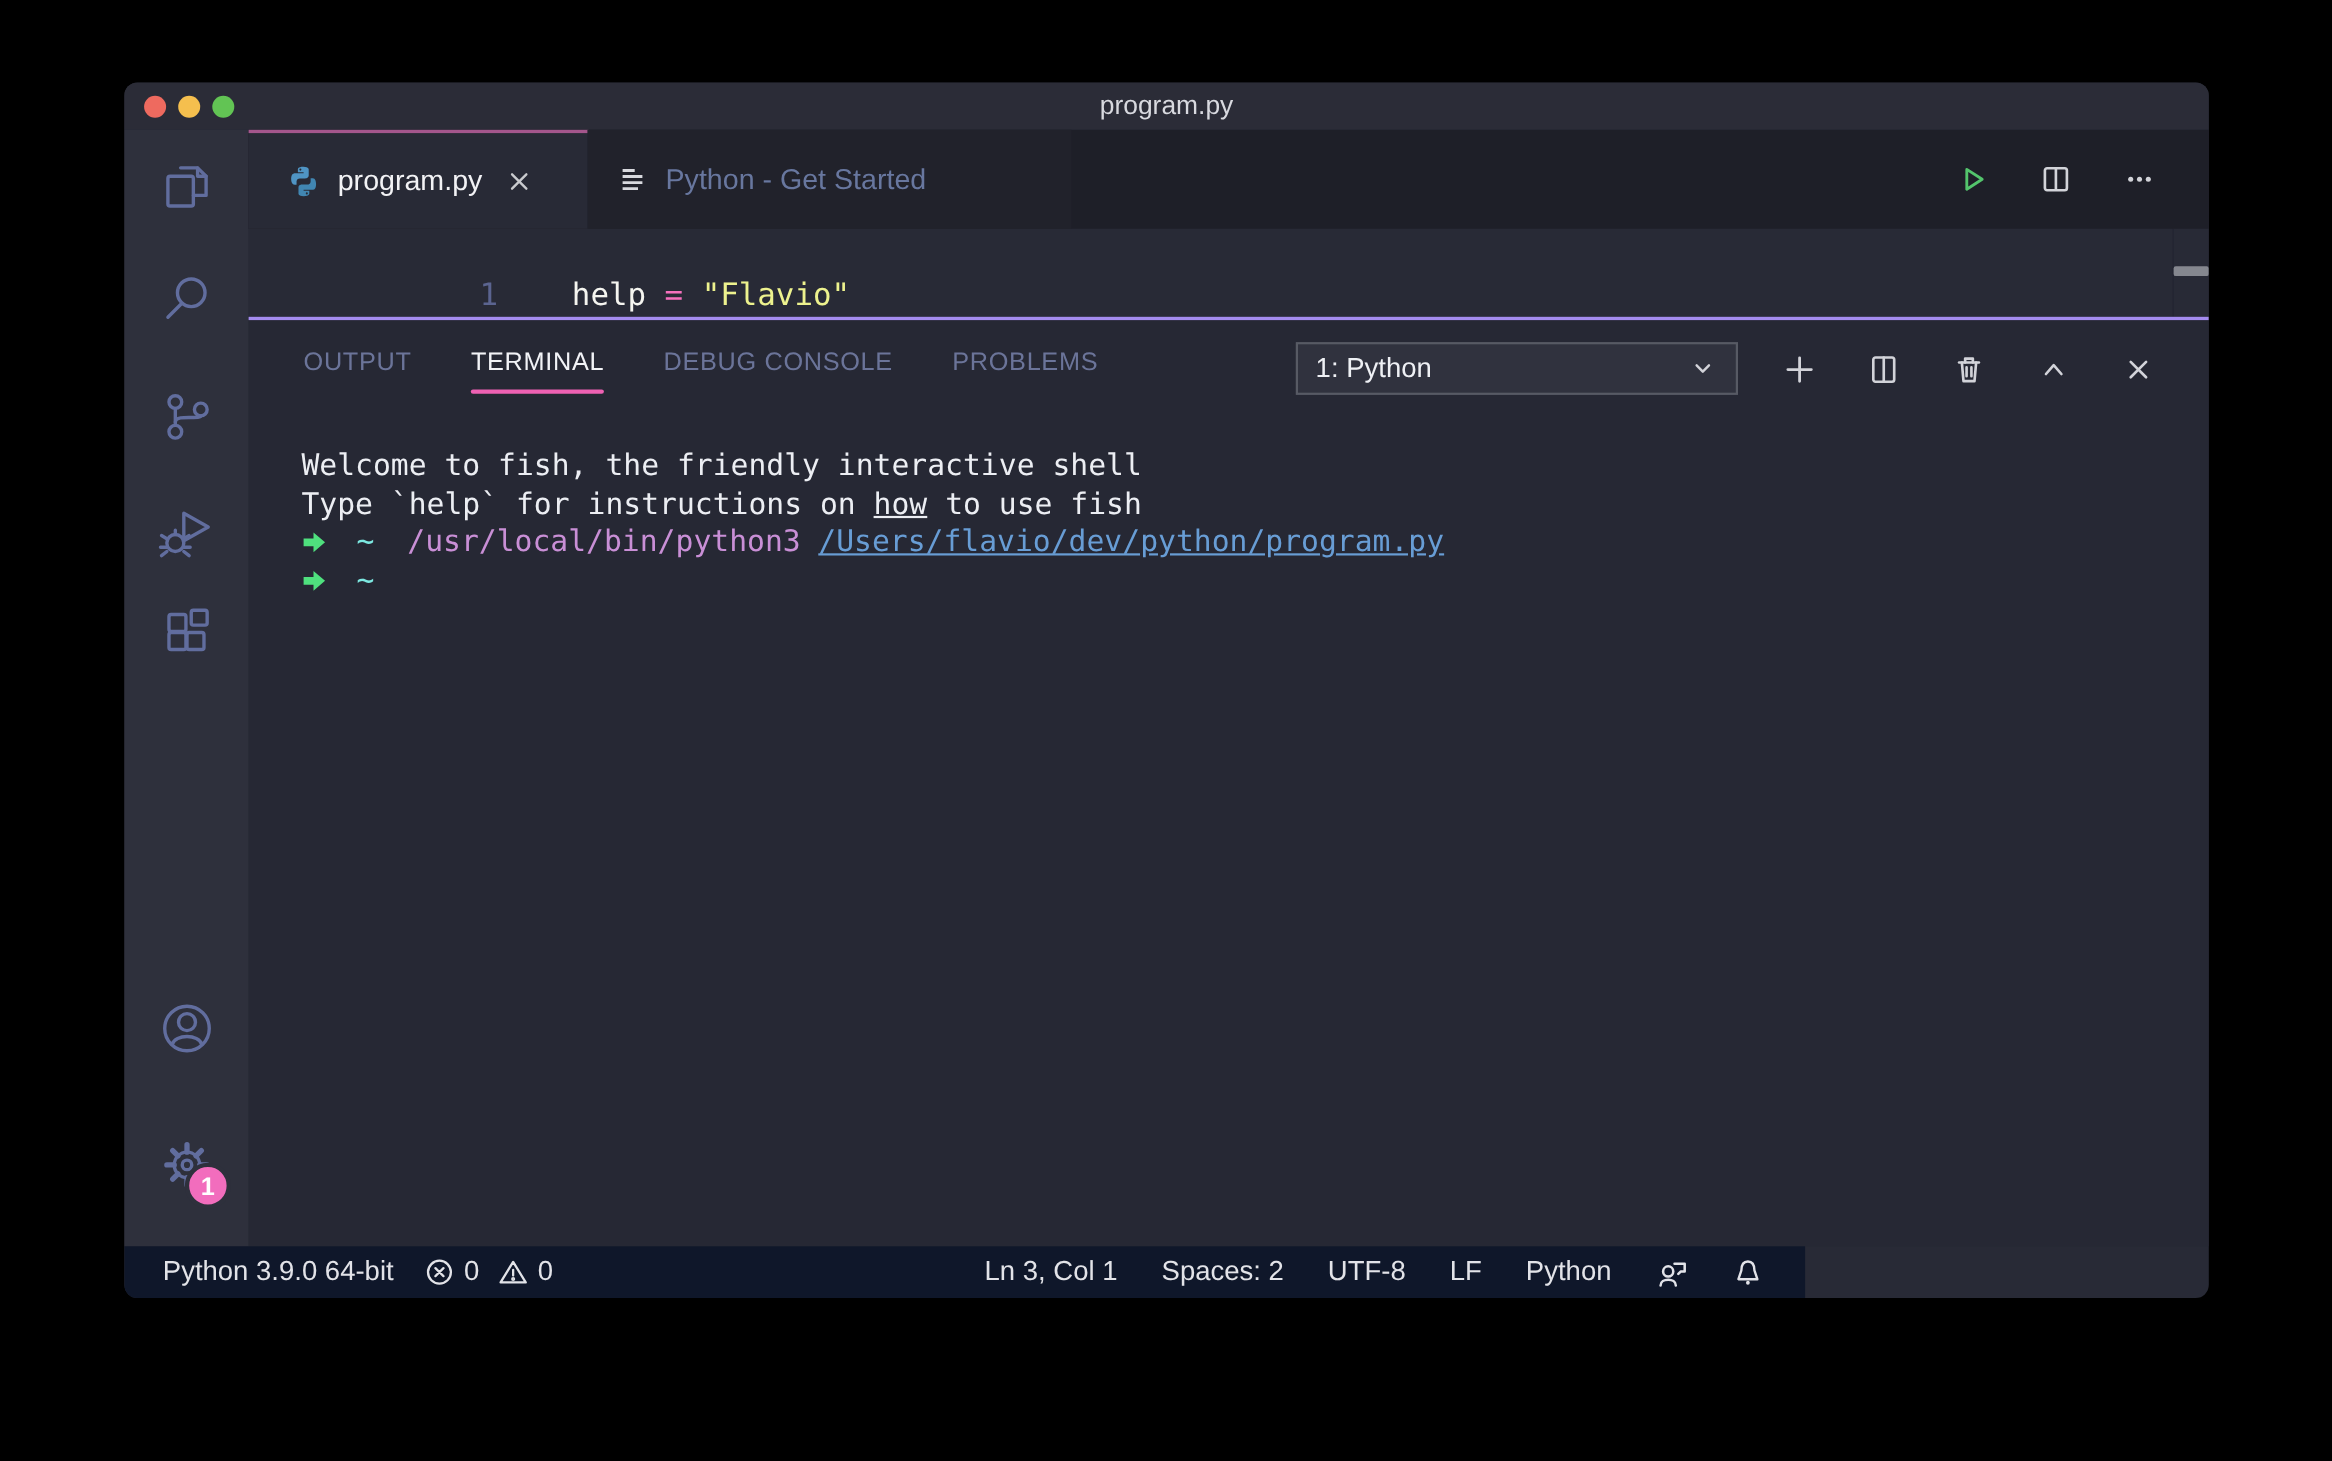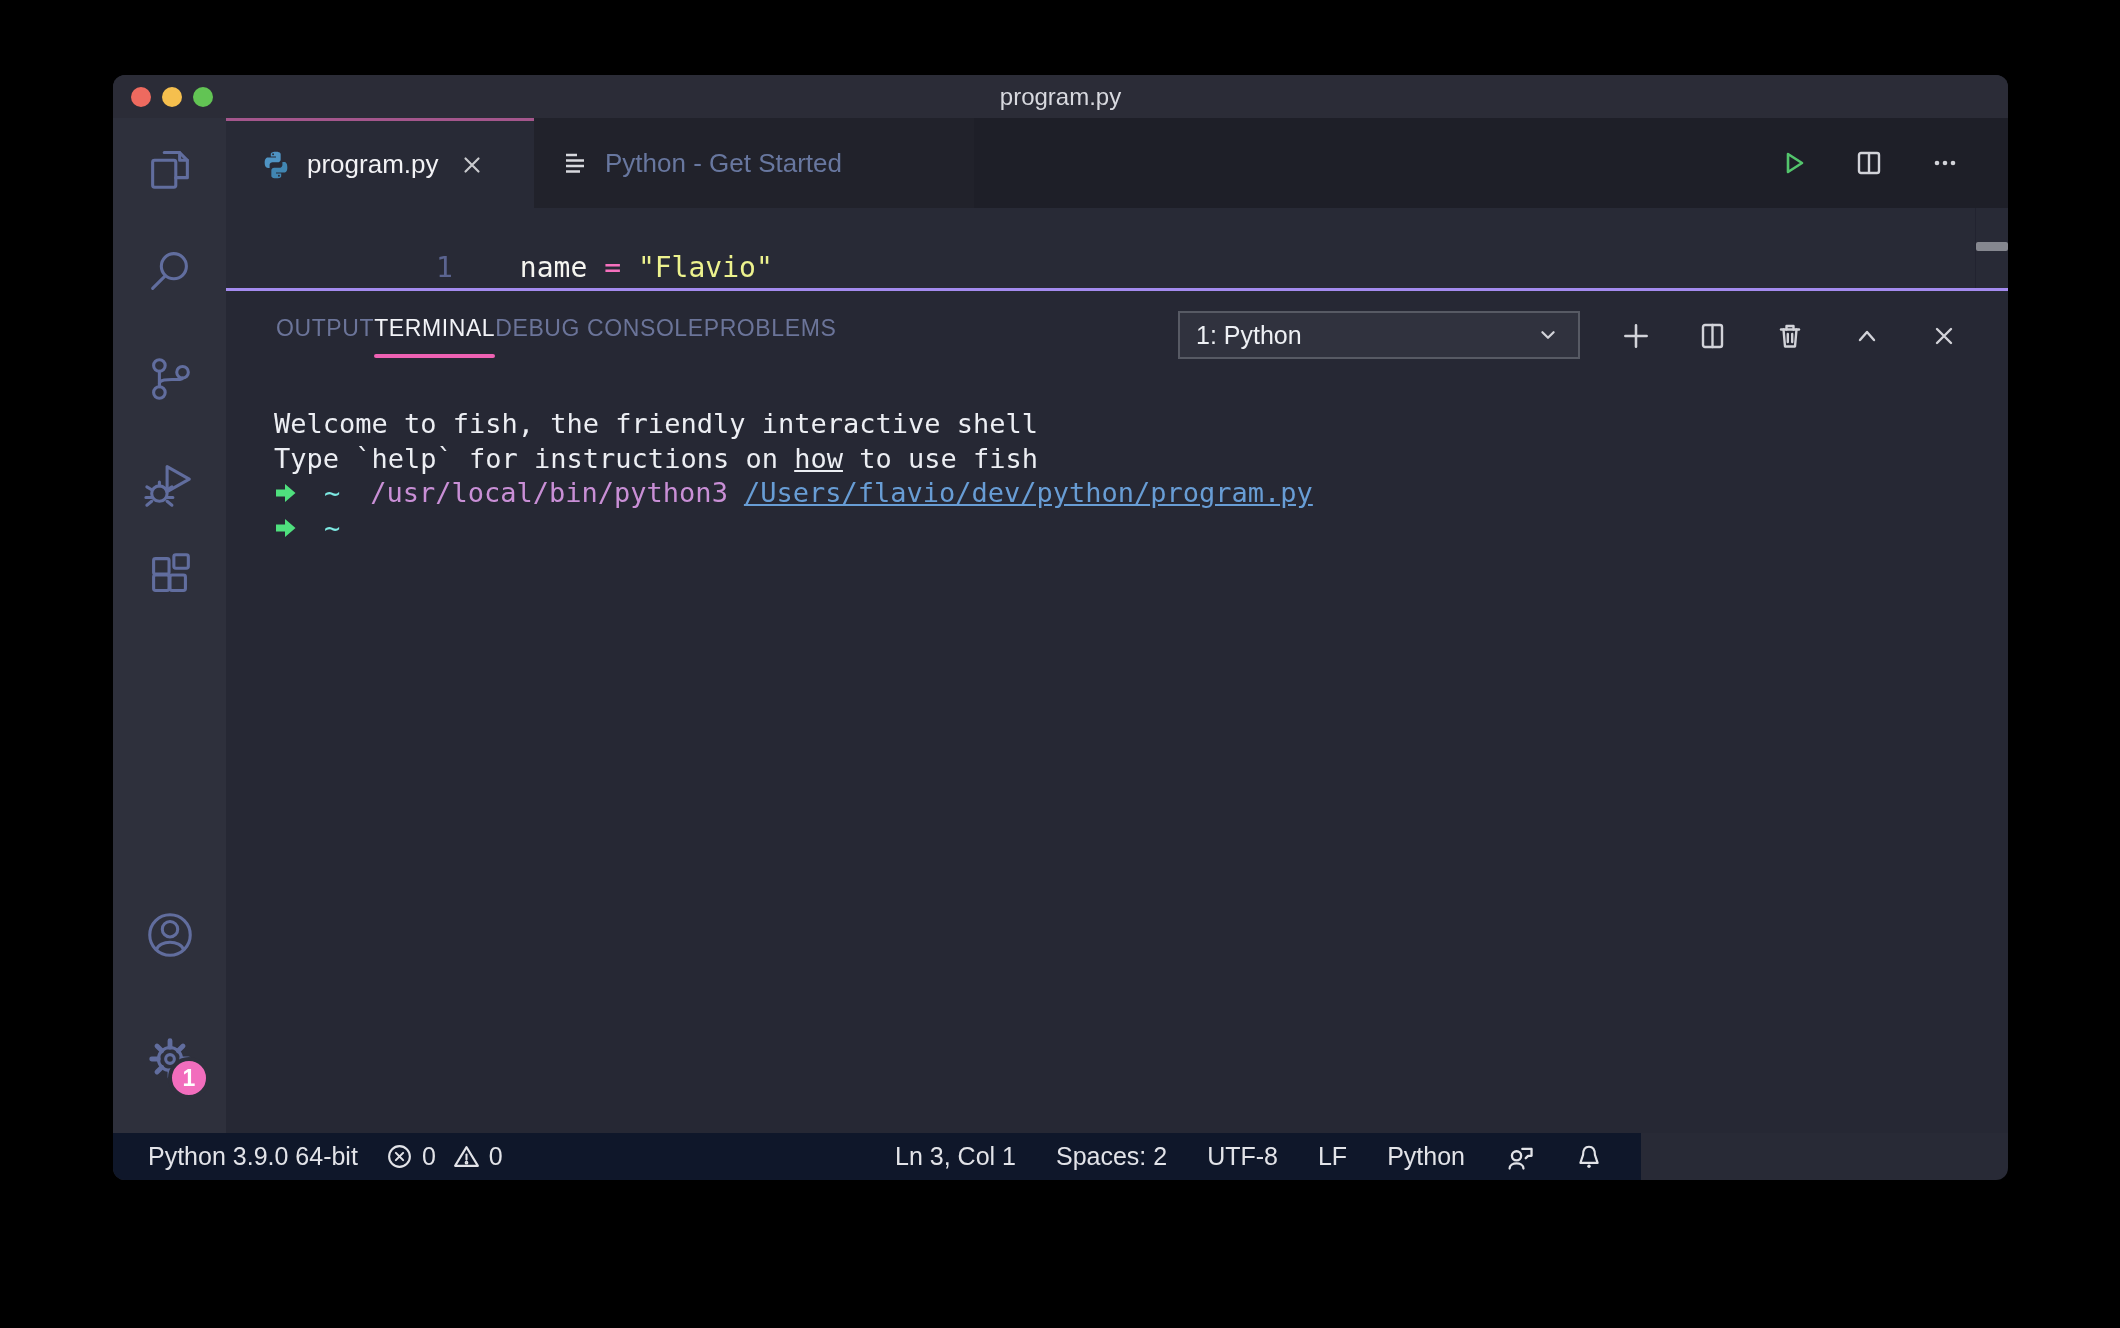--- a/index.html
+++ b/index.html
@@ -44,21 +44,21 @@
   .code-row{height:40px;line-height:40px;white-space:pre;}
   .lnum{display:inline-block;width:92px;text-align:right;color:#5b6490;}
   .code{margin-left:67px;}
   .t-fg{color:#f5f5f0;} .t-pink{color:#f670be;} .t-yellow{color:#edf28e;} .t-cyan{color:#77d9f1;}
   .ruler{position:absolute;left:1749px;top:0;width:1px;height:80px;background:#222330;}
   .ruler-thumb{position:absolute;left:1750px;top:34px;width:32px;height:9px;background:#85878f;border-radius:2px;}
 
   
   .panel{position:absolute;left:113px;top:213px;width:1782px;height:845px;background:#262834;
          border-top:3px solid #a48bef;}
-  .panel-tabs{position:absolute;left:50px;top:24px;display:flex;}
+  .panel-tabs{position:absolute;left:50px;top:24px;display:flex;gap:54px;}
   .ptab{position:relative;font-size:23px;letter-spacing:0.6px;color:#6b7499;padding-bottom:16px;}
   .ptab.active{color:#f2f3f7;}
   .ptab.active::after{content:'';position:absolute;left:0;right:0;bottom:0;height:4px;background:#ee61b3;border-radius:2px;}
   .terminal-select{position:absolute;left:952px;top:20px;width:402px;height:48px;background:#30323e;
                    border:2px solid #575a64;display:flex;align-items:center;padding:0 16px;}
   .ts-label{color:#eef0f4;font-size:25px;flex:1;}
   .panel-action{position:absolute;top:29px;width:32px;height:32px;display:flex;align-items:center;justify-content:center;}
   .panel-action svg, .terminal-select svg{stroke:#d2d3d9;fill:none;stroke-width:2.4;stroke-linecap:round;stroke-linejoin:round;}
 
   .terminal{position:absolute;left:48px;top:116px;font-family:"DejaVu Sans Mono", monospace;
@@ -187,21 +187,21 @@
             <circle cx="7" cy="15" r="2.3" fill="#d2d3d9" stroke="none"></circle>
             <circle cx="15" cy="15" r="2.3" fill="#d2d3d9" stroke="none"></circle>
             <circle cx="23" cy="15" r="2.3" fill="#d2d3d9" stroke="none"></circle>
           </svg>
         </span>
       </div>
     </div>
 
     <div class="editor">
       <div class="code-row">
-        <span class="lnum">1</span><span class="code"><span class="t-fg">name</span><span class="t-pink"> = </span><span class="t-yellow">"Flavio"</span></span>
+        <span class="lnum">1</span><span class="code"><span class="t-fg">help</span><span class="t-pink"> = </span><span class="t-yellow">"Flavio"</span></span>
       </div>
       <div class="code-row">
         <span class="lnum">2</span><span class="code"><span class="t-cyan">print</span><span class="t-fg">(name)</span></span>
       </div>
       <div class="ruler"></div>
       <div class="ruler-thumb"></div>
     </div>
 
     <div class="panel">
       <div class="panel-tabs">

